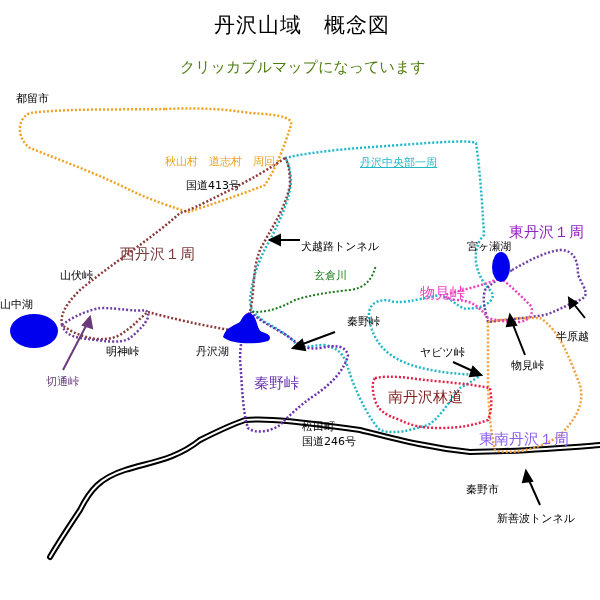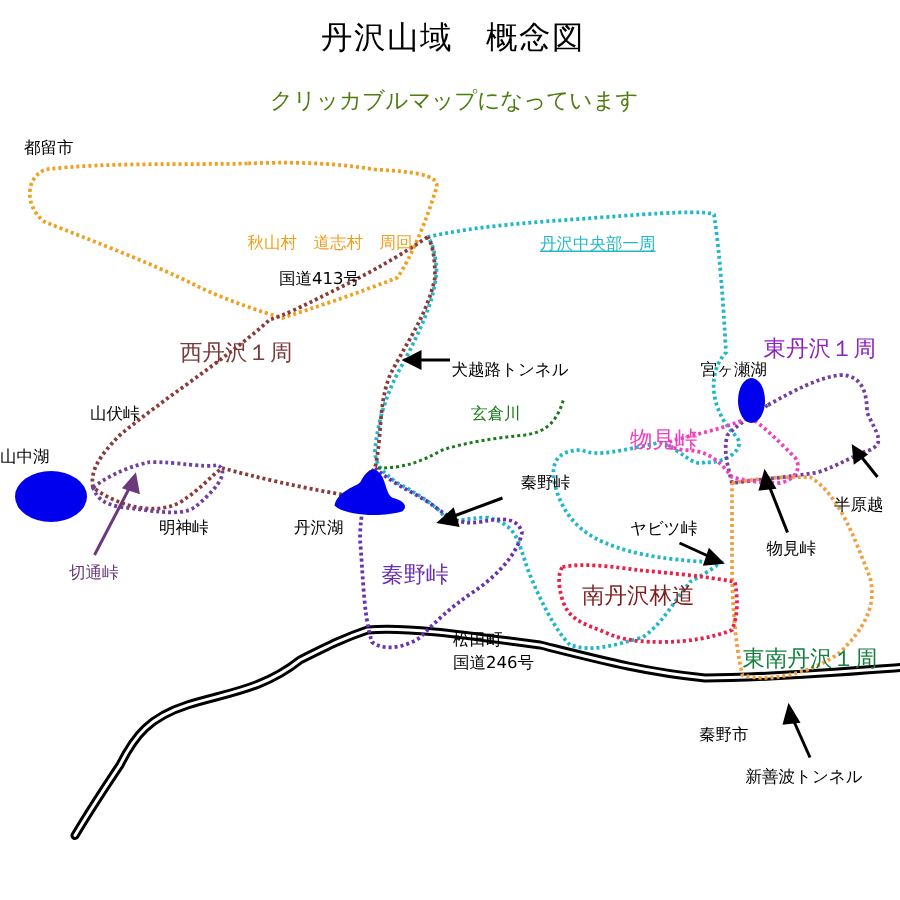--- a/index.html
+++ b/index.html
@@ -75,26 +75,26 @@
         <polygon points="526,471 532,481 523,482"></polygon>
       </g>
   </g>
 </svg>
 
 <div class="lbl title" style="left:214px;top:15px;">丹沢山域　概念図</div>
 <div class="lbl subtitle" style="left:180px;top:60px;">クリッカブルマップになっています</div>
 
 <div class="lbl" style="left:165px;top:116px;font-size:11px;color:#f0a020;margin-top:40px;">秋山村　道志村　周回</div>
 <div class="lbl" style="left:360px;top:157px;font-size:11px;color:#20b8c8;text-decoration:underline;">丹沢中央部一周</div>
-<div class="lbl area-lbl" style="left:120px;top:228px;color:#7a3a3a;">西丹沢１周</div>
+<div class="lbl area-lbl" style="left:120px;top:247px;color:#7a3a3a;">西丹沢１周</div>
 <div class="lbl area-lbl" style="left:509px;top:225px;color:#9020c0;">東丹沢１周</div>
 <div class="lbl area-lbl" style="left:254px;top:376px;color:#6a30b0;">秦野峠</div>
 <div class="lbl area-lbl" style="left:420px;top:286px;color:#f040c0;">物見峠</div>
 <div class="lbl area-lbl" style="left:388px;top:390px;color:#7f1d1d;">南丹沢林道</div>
-<div class="lbl area-lbl" style="left:495px;top:432px;color:#15803d;">東南丹沢１周</div>
+<div class="lbl area-lbl" style="left:479px;top:432px;color:#8b5cf6;">東南丹沢１周</div>
 
 <div class="lbl t-black" style="left:16px;top:93px;">都留市</div>
 <div class="lbl t-black" style="left:166px;top:180px;margin-left:20px;">国道413号</div>
 <div class="lbl t-black" style="left:60px;top:270px;">山伏峠</div>
 <div class="lbl t-black" style="left:0px;top:299px;">山中湖</div>
 <div class="lbl t-black" style="left:106px;top:346px;">明神峠</div>
 <div class="lbl" style="left:46px;top:376px;font-size:11px;color:#6a3a7a;">切通峠</div>
 <div class="lbl t-black" style="left:196px;top:346px;">丹沢湖</div>
 <div class="lbl t-black" style="left:301px;top:241px;">犬越路トンネル</div>
 <div class="lbl" style="left:314px;top:270px;font-size:11px;color:#1a7a1a;">玄倉川</div>

